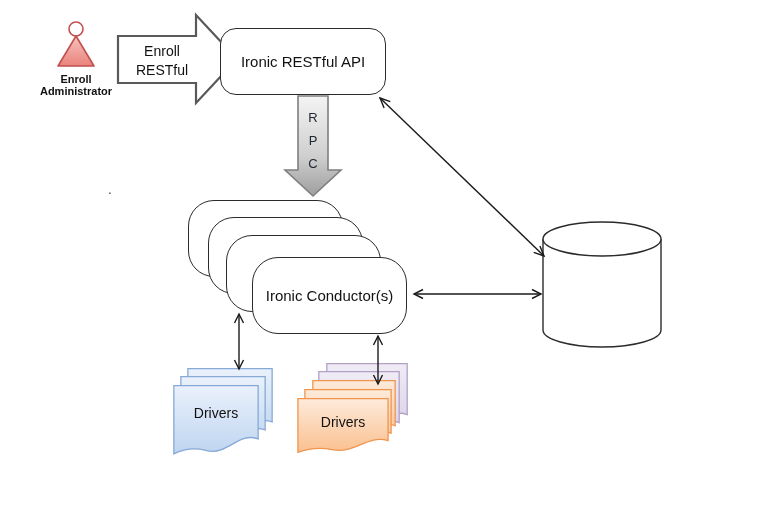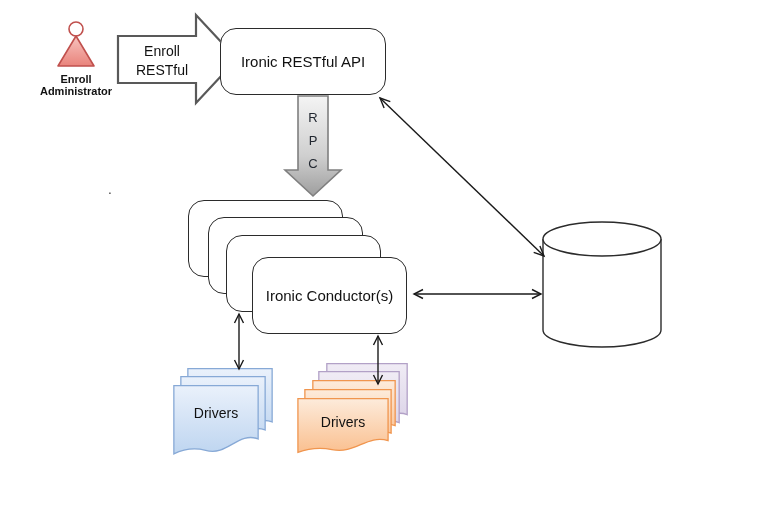--- a/index.html
+++ b/index.html
@@ -3,21 +3,21 @@
 <meta charset="utf-8">
 <style>
   html,body{margin:0;padding:0;background:#ffffff;}
   .canvas{
     position:relative;width:757px;height:516px;background:#fff;overflow:hidden;
     font-family:"Liberation Sans","DejaVu Sans",sans-serif;color:#111;
   }
   .layer{position:absolute;left:0;top:0;}
   .rbox{
     position:absolute;background:#fff;border:1.5px solid var(--shape-outline,#2b2b2b);
-    border-radius:16px;z-index:2;display:flex;align-items:center;justify-content:center;
+    border-radius:26px;z-index:2;display:flex;align-items:center;justify-content:center;
   }
   .label{position:absolute;z-index:3;text-align:center;line-height:1.25;}
   .boxtext{font-size:15px;color:#111;}
   .actor-label{font-size:11px;font-weight:bold;line-height:1.05;}
   .enroll-label{font-size:14px;line-height:1.35;}
   .rpc-label{font-size:13px;line-height:23px;color:#222831;display:flex;flex-direction:column;align-items:center;}
   .drivers-label{font-size:14px;}
   .dot{font-size:12px;color:#222;}
 </style>
 </head>

